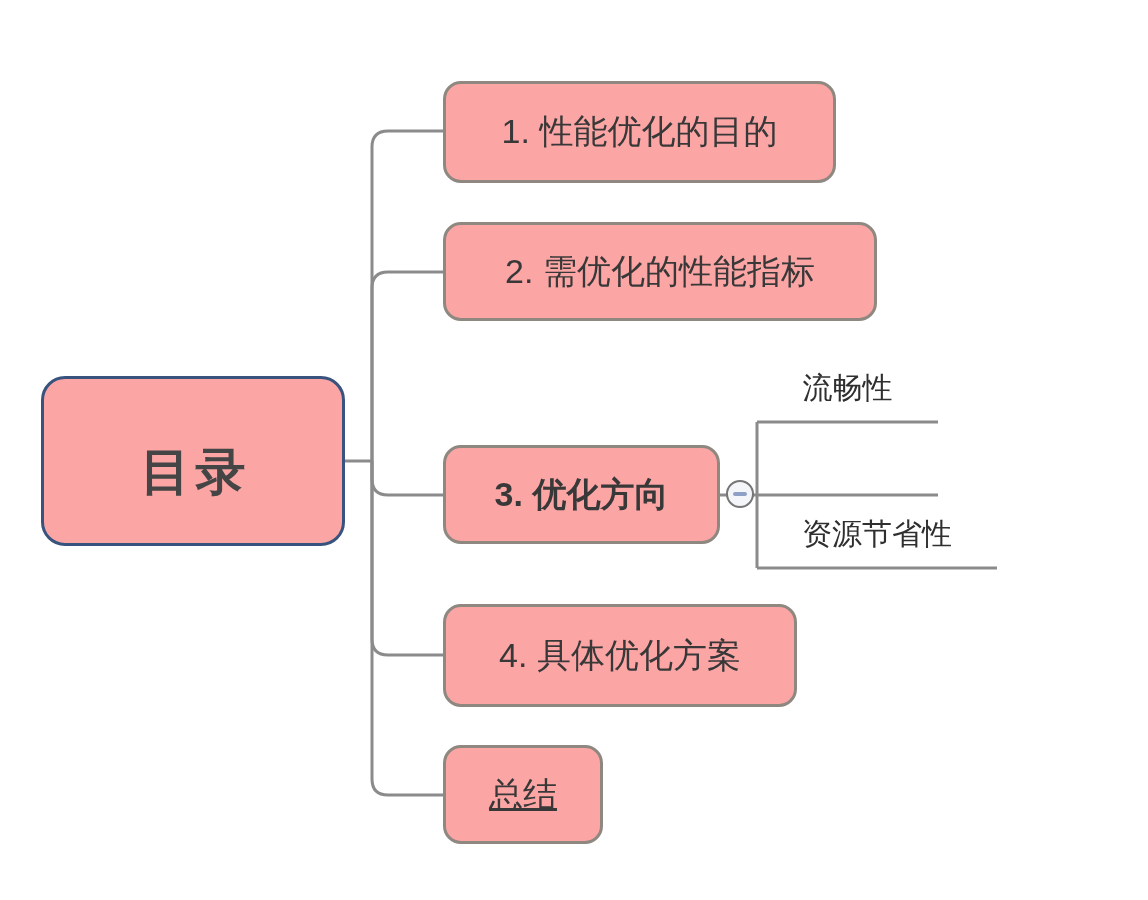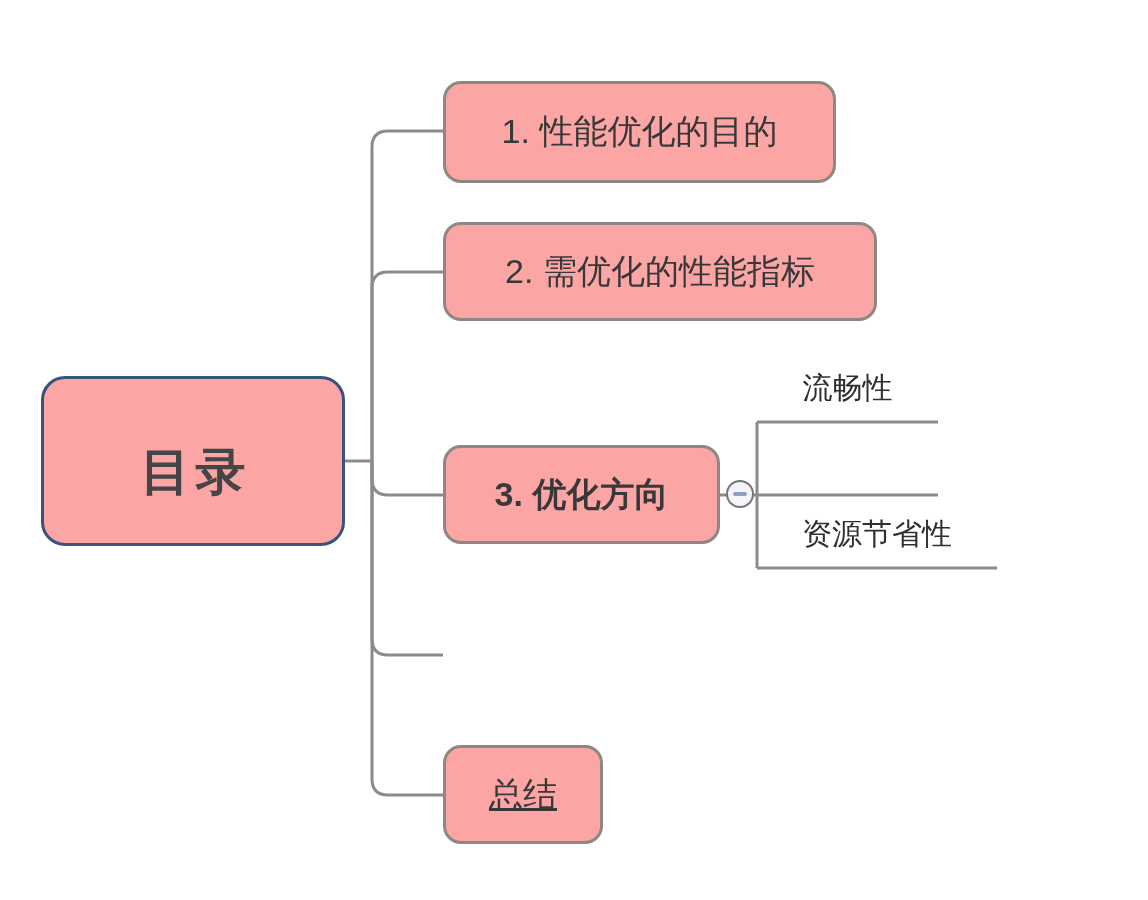--- a/index.html
+++ b/index.html
@@ -132,20 +132,23 @@
   </div>
 
   <div class="topic n-2">
     <span class="label">2. 需优化的性能指标</span>
   </div>
 
   <div class="topic n-3">
     <span class="label">3. 优化方向</span>
   </div>
 
+  <div class="topic n-4">
+    <span class="label">4. 具体优化方案</span>
+  </div>
 
   <div class="topic n-5">
     <span class="label">总结</span>
   </div>
 
   <div class="collapse-btn">
     <span class="minus-bar"></span>
   </div>
 
   <div class="sub-topic s-1">

